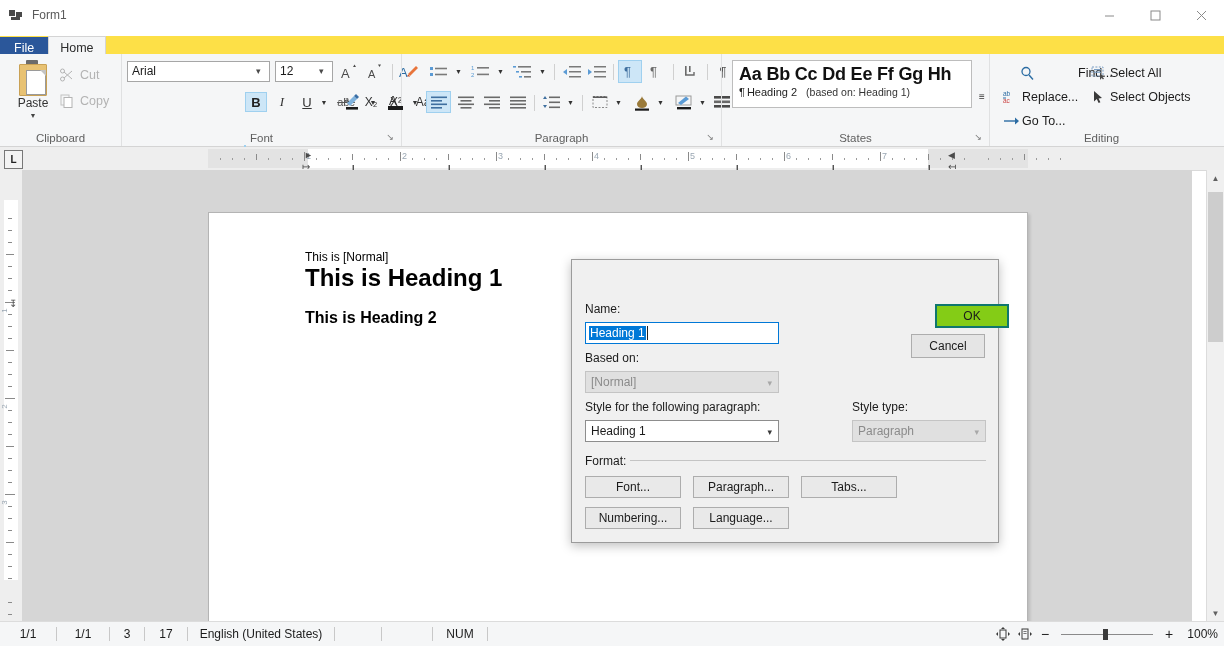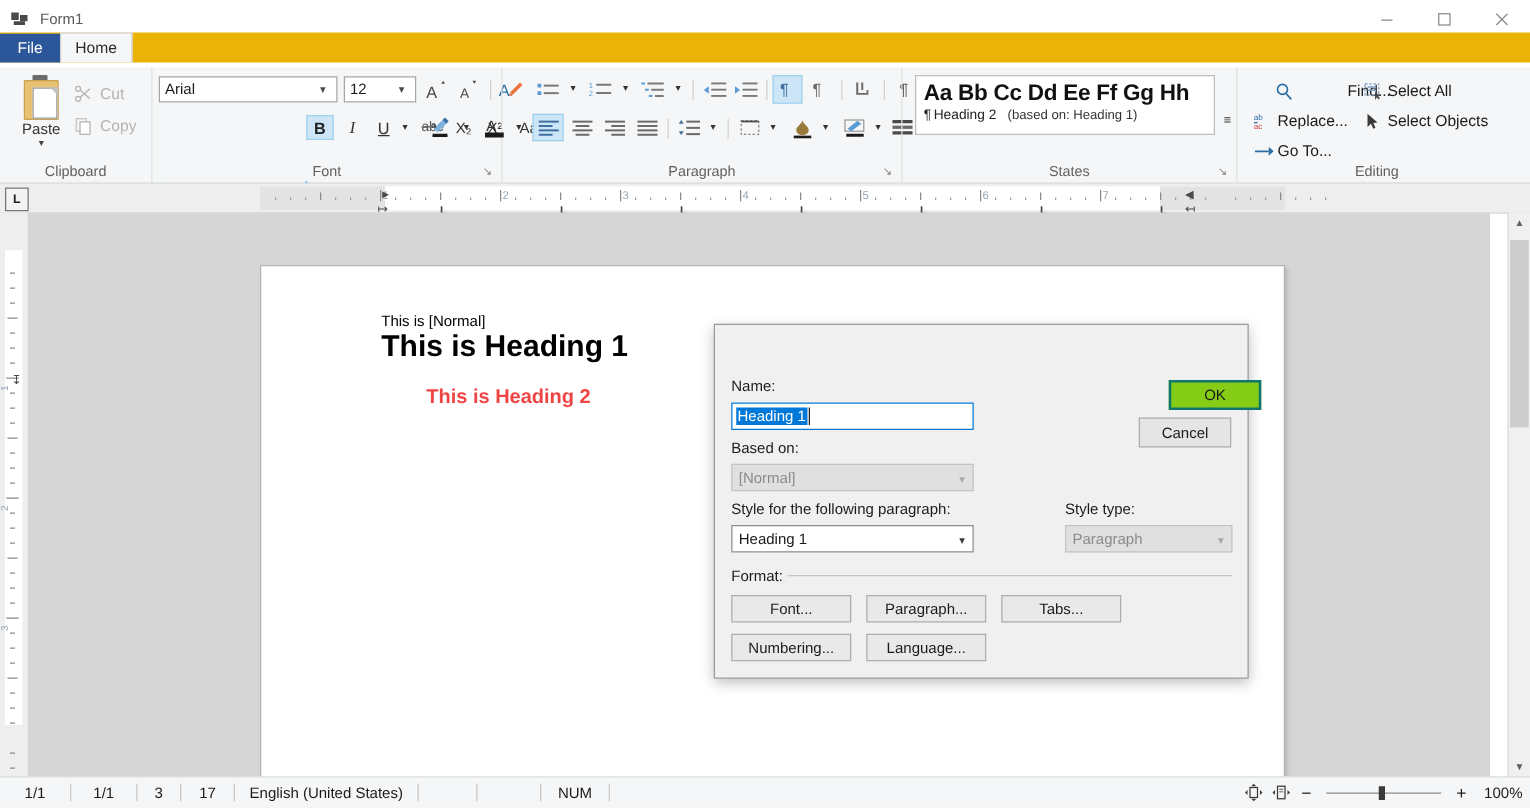--- a/index.html
+++ b/index.html
@@ -31,22 +31,22 @@
   .title-text { font-size: 12px; color: #5a5a5a; }
   .wincontrols { position: absolute; right: 0; top: 0; height: 30px; display: flex; }
   .wc {
     width: 46px; height: 30px; display: flex; align-items: center; justify-content: center;
     color: #8a8a8a; font-size: 13px;
   }
   .wc svg { display: block; }
 
   
   .tabstrip {
-    position: absolute; left: 0; top: 26px; width: 1224px; height: 24px;
-    background: #eab308;
+    position: absolute; left: 0; top: 36px; width: 1224px; height: 24px;
+    background: #fde047;
     display: flex; align-items: flex-end;
     border-bottom: none;
   }
   .tab {
     height: 23px; line-height: 23px; padding: 0 11px; font-size: 12.5px;
     color: #333; background: transparent; box-sizing: border-box;
   }
   .tab.file { background: #2b579a; color: #ffffff; font-weight: normal; padding: 0 14px; }
   .tab.active {
     background: #f5f6f7; color: #2b2b2b;
@@ -196,21 +196,21 @@
   .doc-normal {
     position: absolute; left: 96px; top: 37px;
     font-family: "Liberation Sans", sans-serif; font-size: 12px; color: #000;
   }
   .doc-h1 {
     position: absolute; left: 96px; top: 51px;
     font-family: "Liberation Sans", sans-serif; font-size: 24px; font-weight: bold; color: #000;
   }
   .doc-h2 {
     position: absolute; left: 96px; top: 96px;
-    font-family: "Liberation Sans", sans-serif; font-size: 16px; font-weight: bold; color: #ef4444; margin-left: 36px;
+    font-family: "Liberation Sans", sans-serif; font-size: 16px; font-weight: bold; color: #000000;
   }
 
   
   .vscroll {
     position: absolute; right: 0; top: 170px; width: 17px; height: 452px;
     background: #f0f0f0; border-left: 1px solid #dcdcdc;
   }
   .sb-arrow {
     position: absolute; left: 0; width: 17px; height: 17px;
     display: flex; align-items: center; justify-content: center; color: #606060; font-size: 8px;

